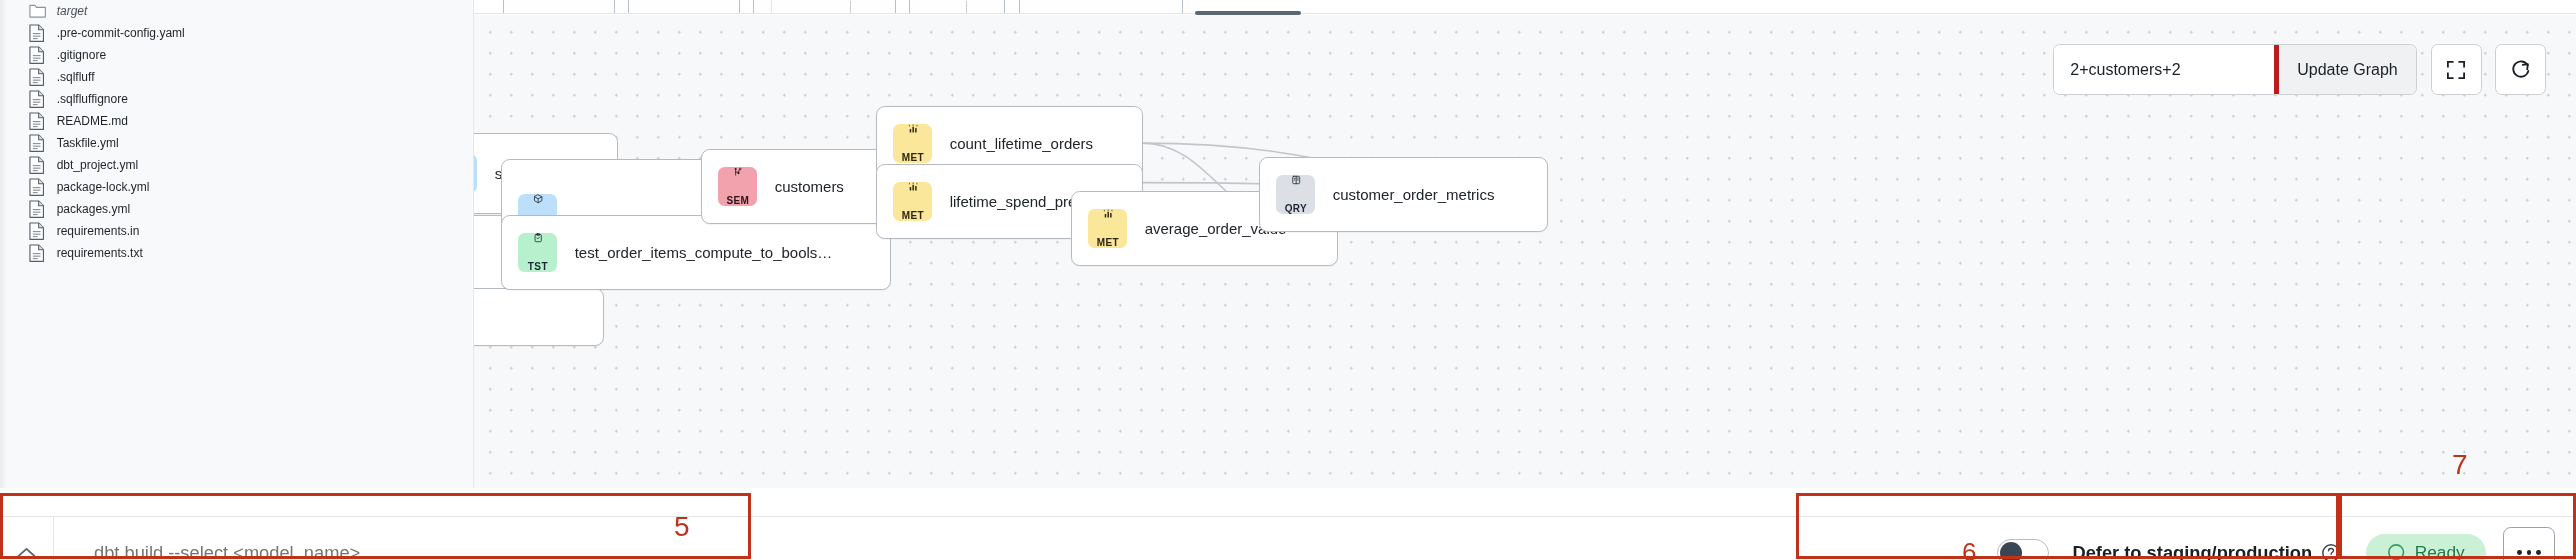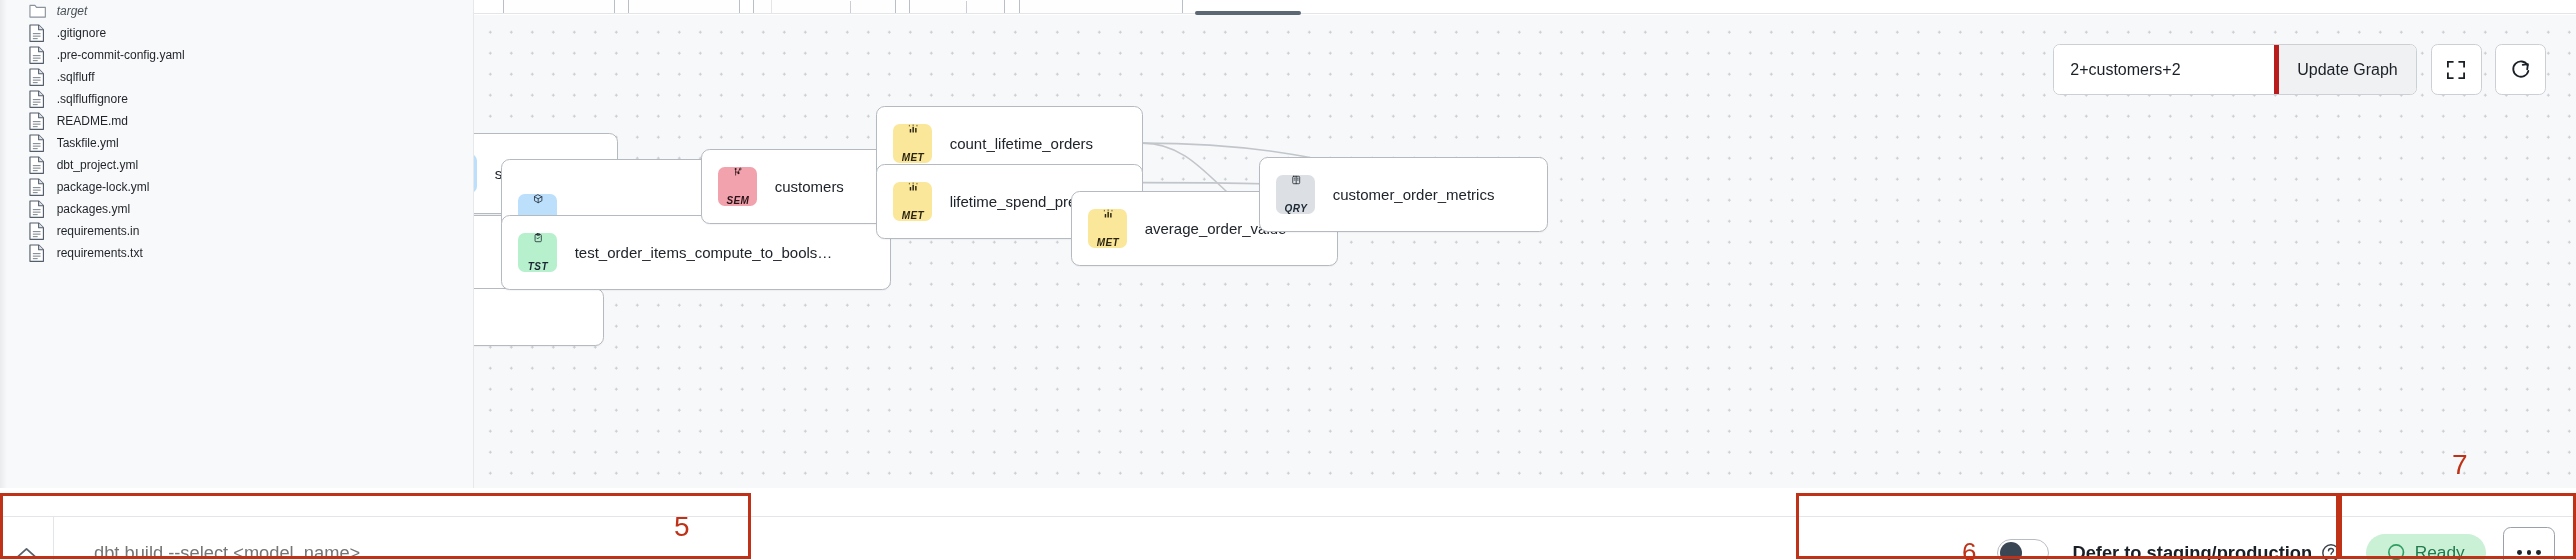--- a/index.html
+++ b/index.html
@@ -122,21 +122,20 @@
   .node .badge {
     width: 39px; height: 39px;
     border-radius: 6.7px;
     margin-left: 16.4px;
     flex: 0 0 39px;
     display: flex;
     flex-direction: column;
     align-items: center;
     justify-content: center;
     gap: 19px;
-    font-style: italic;
   }
   .node .badge .bt {
     font-size: 10px;
     font-weight: 700;
     letter-spacing: 0.4px;
     line-height: 1;
   }
   .node .nlabel {
     margin-left: 17.3px;
     font-size: 15px;
@@ -339,35 +338,35 @@
             <svg class="ico" width="15.4" height="18.3" viewBox="0 0 16 19">
               <path d="M1,1 L10,1 L15,6 L15,18 L1,18 Z" fill="#ffffff" stroke="#555f6b" stroke-width="1.2" stroke-linejoin="round"></path>
               <path d="M10,1 L10,6 L15,6" fill="#dfe3e8" stroke="#555f6b" stroke-width="1.1" stroke-linejoin="round"></path>
               <g stroke="#7a838d" stroke-width="1.05">
                 <path d="M4,10 H12"></path>
                 <path d="M4,12.6 H12"></path>
                 <path d="M4,15.2 H9"></path>
               </g>
             </svg>
           </span>
+          <span class="fname">.pre-commit-config.yaml</span>
+        </div>
+        <div class="file-row">
+          <span class="glyph">
+            <svg class="ico" width="15.4" height="18.3" viewBox="0 0 16 19">
+              <path d="M1,1 L10,1 L15,6 L15,18 L1,18 Z" fill="#ffffff" stroke="#555f6b" stroke-width="1.2" stroke-linejoin="round"></path>
+              <path d="M10,1 L10,6 L15,6" fill="#dfe3e8" stroke="#555f6b" stroke-width="1.1" stroke-linejoin="round"></path>
+              <g stroke="#7a838d" stroke-width="1.05">
+                <path d="M4,10 H12"></path>
+                <path d="M4,12.6 H12"></path>
+                <path d="M4,15.2 H9"></path>
+              </g>
+            </svg>
+          </span>
           <span class="fname">.gitignore</span>
-        </div>
-        <div class="file-row">
-          <span class="glyph">
-            <svg class="ico" width="15.4" height="18.3" viewBox="0 0 16 19">
-              <path d="M1,1 L10,1 L15,6 L15,18 L1,18 Z" fill="#ffffff" stroke="#555f6b" stroke-width="1.2" stroke-linejoin="round"></path>
-              <path d="M10,1 L10,6 L15,6" fill="#dfe3e8" stroke="#555f6b" stroke-width="1.1" stroke-linejoin="round"></path>
-              <g stroke="#7a838d" stroke-width="1.05">
-                <path d="M4,10 H12"></path>
-                <path d="M4,12.6 H12"></path>
-                <path d="M4,15.2 H9"></path>
-              </g>
-            </svg>
-          </span>
-          <span class="fname">.pre-commit-config.yaml</span>
         </div>
         <div class="file-row">
           <span class="glyph">
             <svg class="ico" width="15.4" height="18.3" viewBox="0 0 16 19">
               <path d="M1,1 L10,1 L15,6 L15,18 L1,18 Z" fill="#ffffff" stroke="#555f6b" stroke-width="1.2" stroke-linejoin="round"></path>
               <path d="M10,1 L10,6 L15,6" fill="#dfe3e8" stroke="#555f6b" stroke-width="1.1" stroke-linejoin="round"></path>
               <g stroke="#7a838d" stroke-width="1.05">
                 <path d="M4,10 H12"></path>
                 <path d="M4,12.6 H12"></path>
                 <path d="M4,15.2 H9"></path>

